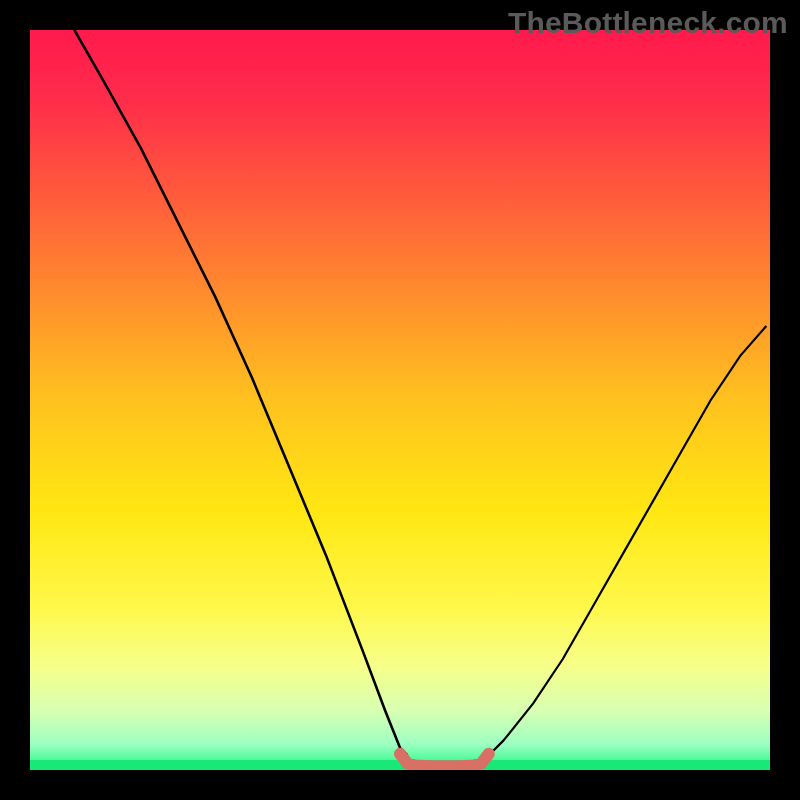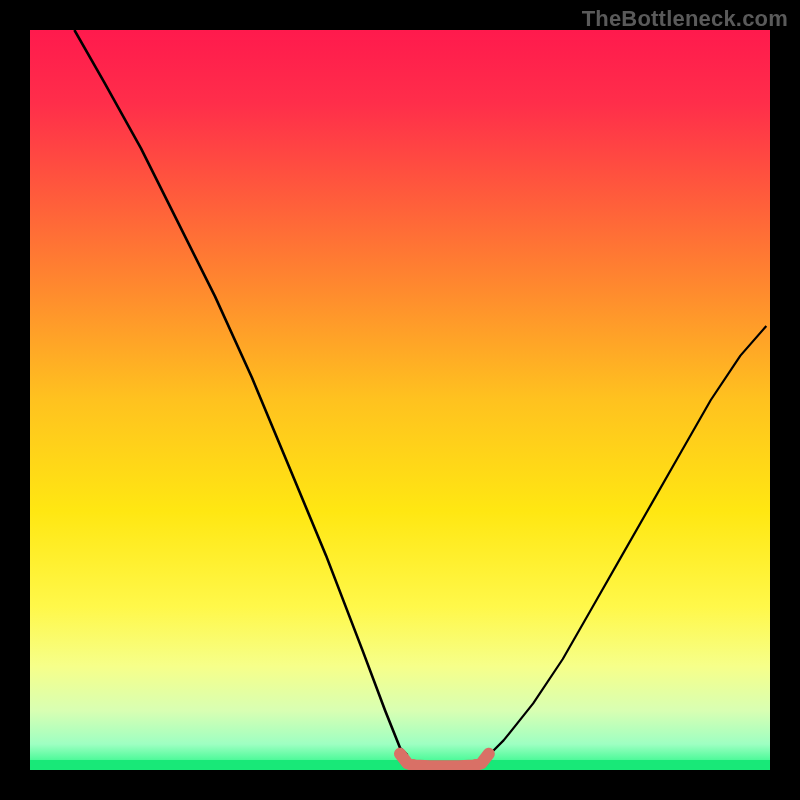--- a/index.html
+++ b/index.html
@@ -22,21 +22,21 @@
     left: 30px;
     top: 30px;
     width: 740px;
     height: 740px;
   }
   .watermark {
     position: absolute;
     top: 6px;
     right: 12px;
     color: #5a5a5a;
-    font-size: 22px;
+    font-size: 30px;
     font-weight: 600;
     letter-spacing: 0.2px;
     user-select: none;
   }
   svg { display: block; }
 </style>
 </head>
 <body>
 
 <div class="frame">

